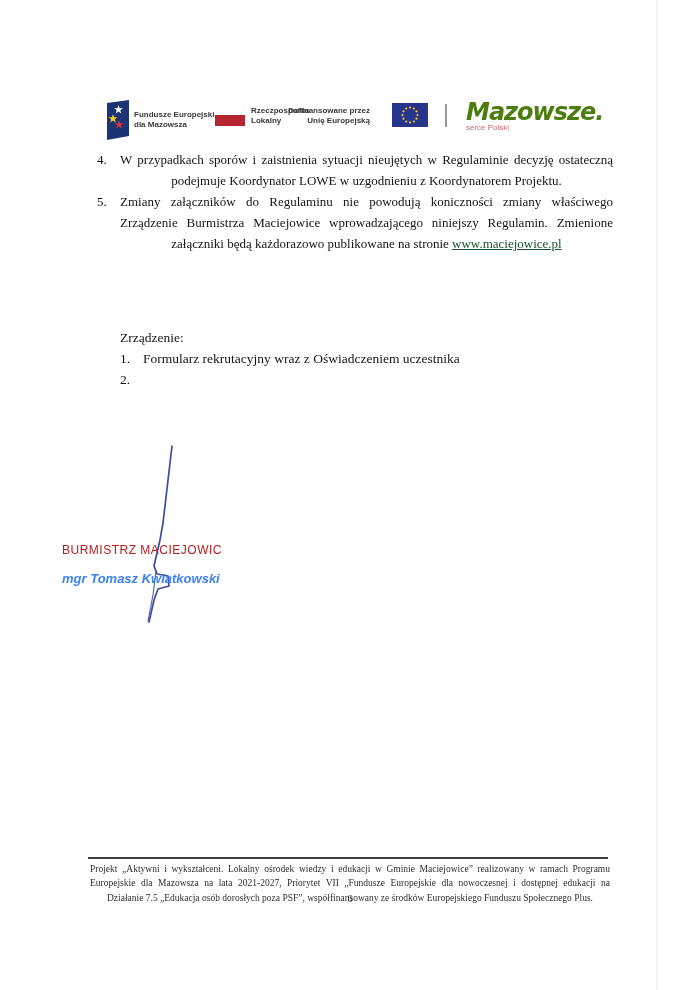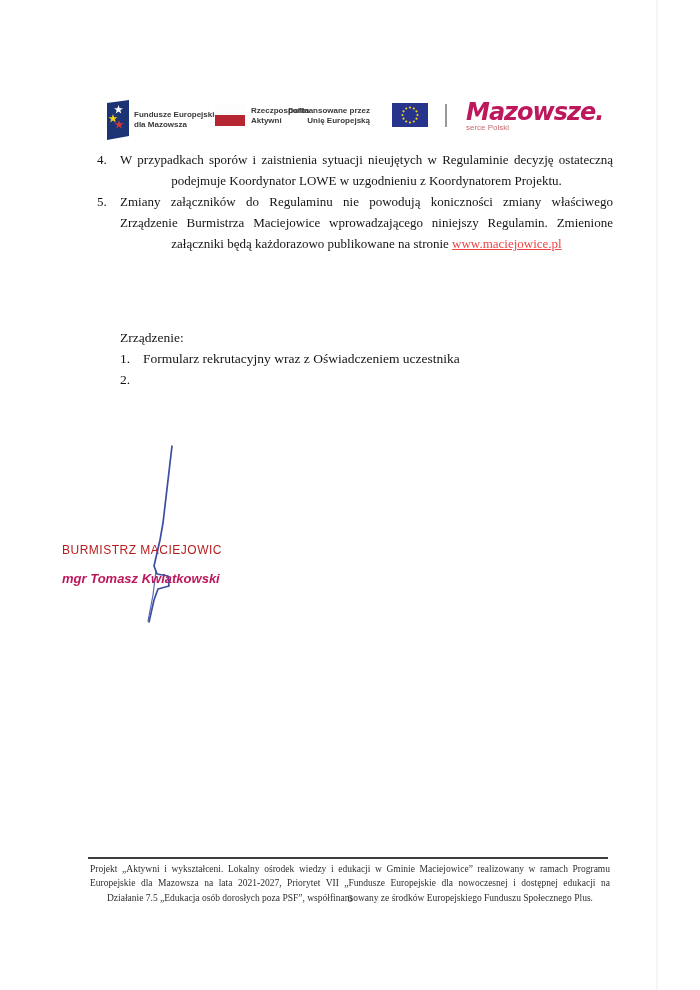--- a/index.html
+++ b/index.html
@@ -19,48 +19,48 @@
   .plflag{width:30px;height:22px;position:absolute;left:0;top:0;}
   .plflag .w{position:absolute;left:0;top:0;width:30px;height:11px;background:#fdfdfd;}
   .plflag .r{position:absolute;left:0;top:11px;width:30px;height:11px;background:#b52532;}
   .plflag-wrap .logo-text{position:absolute;left:36px;top:2px;width:80px;}
   .cofin{position:absolute;left:284px;top:8px;width:86px;text-align:right;}
   .euflag{position:absolute;left:392px;top:5px;}
   .hdr-divider{position:absolute;left:445px;top:6px;width:2px;height:23px;background:#9a9a9a;}
   .mazowsze{position:absolute;left:466px;top:0px;width:134px;height:44px;}
   .mazowsze .name{
     font-family:"DejaVu Sans", sans-serif;font-weight:bold;font-style:italic;
-    color:#be185d;font-size:24px;letter-spacing:-1px;line-height:28px;display:block;
+    color:#4d7c0f;font-size:24px;letter-spacing:-1px;line-height:28px;display:block;
   }
   .mazowsze .tagline{
     display:block;font-family:"Liberation Sans", sans-serif;
     font-size:8px;color:#c96a70;margin-top:-3px;padding-right:2px;
   }
   
   .bodytext{position:absolute;left:97px;top:149px;width:516px;font-size:13px;line-height:21px;color:#141414;}
   .li{display:flex;}
   .li .num{width:23px;flex:0 0 23px;}
   .li .ltxt{flex:1;}
   .lline{height:21px;overflow:hidden;}
   .jl{text-align:justify;text-align-last:justify;}
   .ll{text-align:center;}
-  a.doclink{color:#ef4444;text-decoration:underline;cursor:pointer;}
+  a.doclink{color:#14532d;text-decoration:underline;cursor:pointer;}
   
   .attachments{position:absolute;left:120px;top:327px;width:460px;font-size:13.5px;line-height:21px;color:#141414;}
   .att-item{display:flex;}
   .att-item .num{width:23px;flex:0 0 23px;}
   
   .stamp{position:absolute;left:62px;top:543px;width:240px;}
   .stamp .line1{
     font-family:"Liberation Sans", sans-serif;font-weight:normal;font-size:12px;
     color:#b91c1c;letter-spacing:0.5px;white-space:nowrap;
   }
   .stamp .line2{
     font-family:"Liberation Sans", sans-serif;font-weight:bold;font-style:italic;
-    font-size:13px;color:#be185d;margin-top:14px;white-space:nowrap;
+    font-size:13px;color:#3b82f6;margin-top:14px;white-space:nowrap;
   }
   .signature{position:absolute;left:135px;top:443px;width:60px;height:185px;}
   
   .footer-rule{position:absolute;left:88px;top:857px;width:520px;height:2px;background:#3d3d3d;}
   .footer{position:absolute;left:90px;top:862px;width:520px;font-size:9.5px;line-height:14.4px;color:#2e2e2e;}
   .fline{height:14.4px;overflow:hidden;}
   .pagenum{position:absolute;left:0px;top:893px;width:700px;text-align:center;font-size:10px;color:#2e2e2e;}
 </style>
 </head>
 <body>
@@ -82,21 +82,21 @@
     </div>
   </div>
 
   <div class="plflag-wrap">
     <div class="plflag">
       <div class="w"></div>
         <div class="r"></div>
     </div>
     <div class="logo-text">
       <div>Rzeczpospolita</div>
-      <div>Aktywni</div>
+      <div>Lokalny</div>
     </div>
   </div>
 
   <div class="cofin logo-text">
     <div>Dofinansowane przez</div>
     <div>Unię Europejską</div>
   </div>
 
   <svg class="euflag" width="36" height="24" viewBox="0 0 36 24">
     <rect width="36" height="24" fill="#27348b"></rect>

